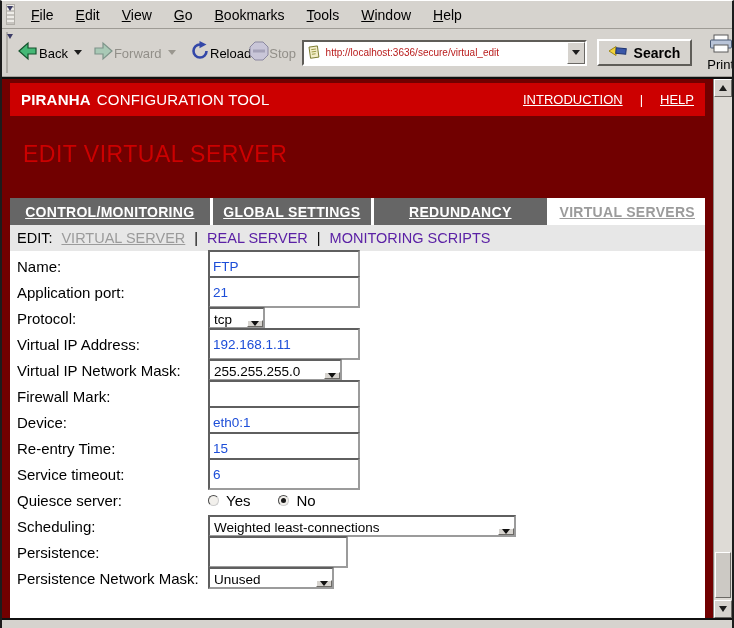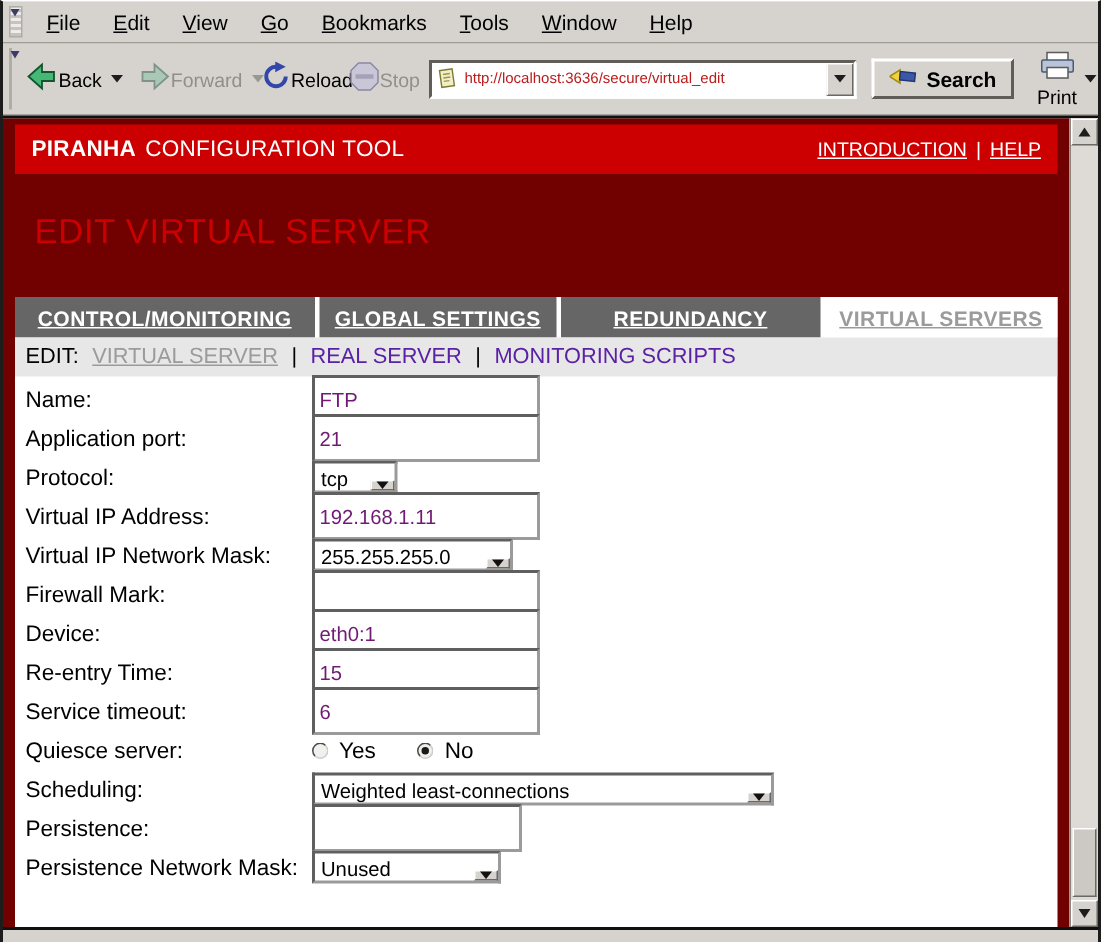--- a/index.html
+++ b/index.html
@@ -36,21 +36,21 @@
   .logo-inner{width:33px;height:33px;background:#4e5f7c;border:1px solid #8fa3c2;outline:1px solid #26324a;display:flex;align-items:center;justify-content:center}
   .logo-m{color:#c9d8ef;font-size:24px;font-weight:bold;line-height:1;transform:scaleY(1.05)}
 
   
   .content{flex:1;display:flex;border-top:2px solid #101010;border-bottom:2px solid #101010;min-height:0}
   .page{width:711px;background:#710000;display:flex;flex-direction:column;overflow:hidden}
 
   .red-bar{margin:4px 8px 0 8px;height:33px;background:#cc0000;display:flex;align-items:center;justify-content:space-between;padding:0 11px;flex:0 0 auto}
   .brand{color:#fff;font-size:15px;letter-spacing:0.2px}
   .brand .b-strong{font-weight:bold;margin-right:6px}
-  .hdr-links{color:#fff;font-size:13px;display:flex;align-items:center;gap:6px}
+  .hdr-links{color:#fff;font-size:13px;display:flex;align-items:center;gap:17px}
   .hdr-links a{color:#fff;text-decoration:underline;cursor:pointer}
 
   .page-title{margin:25px 0 0 21px;font-size:23px;line-height:26px;color:#cc0000;letter-spacing:0.5px;flex:0 0 auto}
 
   .panel{margin:31px 8px 0 8px;background:#fff;flex:1;overflow:hidden;display:flex;flex-direction:column;min-height:0}
 
   .tabs{display:flex;height:27px;gap:3px;flex:0 0 auto;background:#fff}
   .tab{background:#666666;color:#fff;display:flex;align-items:center;justify-content:center;font-size:14px;font-weight:bold;letter-spacing:0.3px;cursor:pointer;white-space:nowrap}
   .tab span{text-decoration:underline}
   .tab.active{background:#ffffff;color:#9b9b9b}
@@ -58,21 +58,21 @@
 
   .subnav{height:26px;background:#e7e7e7;display:flex;align-items:center;padding-left:7px;font-size:14.5px;gap:9px;flex:0 0 auto;color:#000}
   .subnav .cur{color:#9b9b9b;text-decoration:underline}
   .subnav a{color:#5b21a5;cursor:pointer}
 
   .form{padding-top:2px;flex:1;min-height:0}
   .frow{height:26px;display:flex;align-items:center}
   .flabel{width:198px;padding-left:7px;font-size:15px;color:#000;flex:0 0 auto;white-space:nowrap}
 
   .ti{height:32px;border:2px solid #9b9b9b;border-top-color:#5f5f5f;border-left-color:#5f5f5f;background:#fff;
-      font-family:"Liberation Sans",sans-serif;font-size:13.5px;padding:0 3px;color:#701a75;width:152px}
+      font-family:"Liberation Sans",sans-serif;font-size:13.5px;padding:0 3px;color:#1d4ed8;width:152px}
   .ti.w-pers{width:140px}
 
   .sel{display:flex;align-items:flex-end;height:22px;border:2px solid #9b9b9b;border-top-color:#5f5f5f;border-left-color:#5f5f5f;background:#fff;cursor:pointer}
   .sel-value{font-size:13.5px;padding:2px 4px 0 4px;white-space:nowrap;color:#000;flex:1;overflow:hidden}
   .sel-btn{width:16px;background:#d6d3ce;border:1px solid;border-color:#ffffff #6b6965 #6b6965 #ffffff;display:flex;align-items:center;justify-content:center;flex:0 0 auto}
   .sel-btn .tri{width:0;height:0;border-left:4px solid transparent;border-right:4px solid transparent;border-top:5px solid #111}
   .sel.w-proto{width:57px}.sel.w-mask{width:134px}.sel.w-load{width:74px}.sel.w-sched{width:308px}.sel.w-pmask{width:126px}
 
   .radio-row{display:flex;align-items:center;gap:7px;font-size:15px;color:#000}
   .radio{width:11px;height:11px;border-radius:50%;background:#f2f0ec;border:1px solid;border-color:#4a4a4a #cdcdcd #cdcdcd #4a4a4a;position:relative;flex:0 0 auto}
@@ -142,21 +142,21 @@
         <span>
           <svg width="22" height="20" viewBox="0 0 22 20">
               <path d="M20 10 L11 2 L11 7 L3 7 L3 13 L11 13 L11 18 Z" fill="#a9c9b6" stroke="#7e948a" stroke-width="1.2"></path>
             </svg>
         </span>
         <span class="tb-label">Forward</span>
       </div>
       <span class="drop-arrow gray"></span>
     </div>
 
-    <div class="tb-btn" style="margin-left:0">
+    <div class="tb-btn" style="margin-left:16px">
       <span>
         <svg width="20" height="20" viewBox="0 0 20 20">
             <path d="M10 3.5 a6.5 6.5 0 1 0 6.5 6.5" fill="none" stroke="#3347a8" stroke-width="2.6"></path>
             <path d="M9.5 0 L16.5 3.5 L9.5 7.2 Z" fill="#3347a8"></path>
           </svg>
       </span>
       <span class="tb-label">Reload</span>
     </div>
 
     <div class="tb-btn disabled" style="margin-left:6px">

